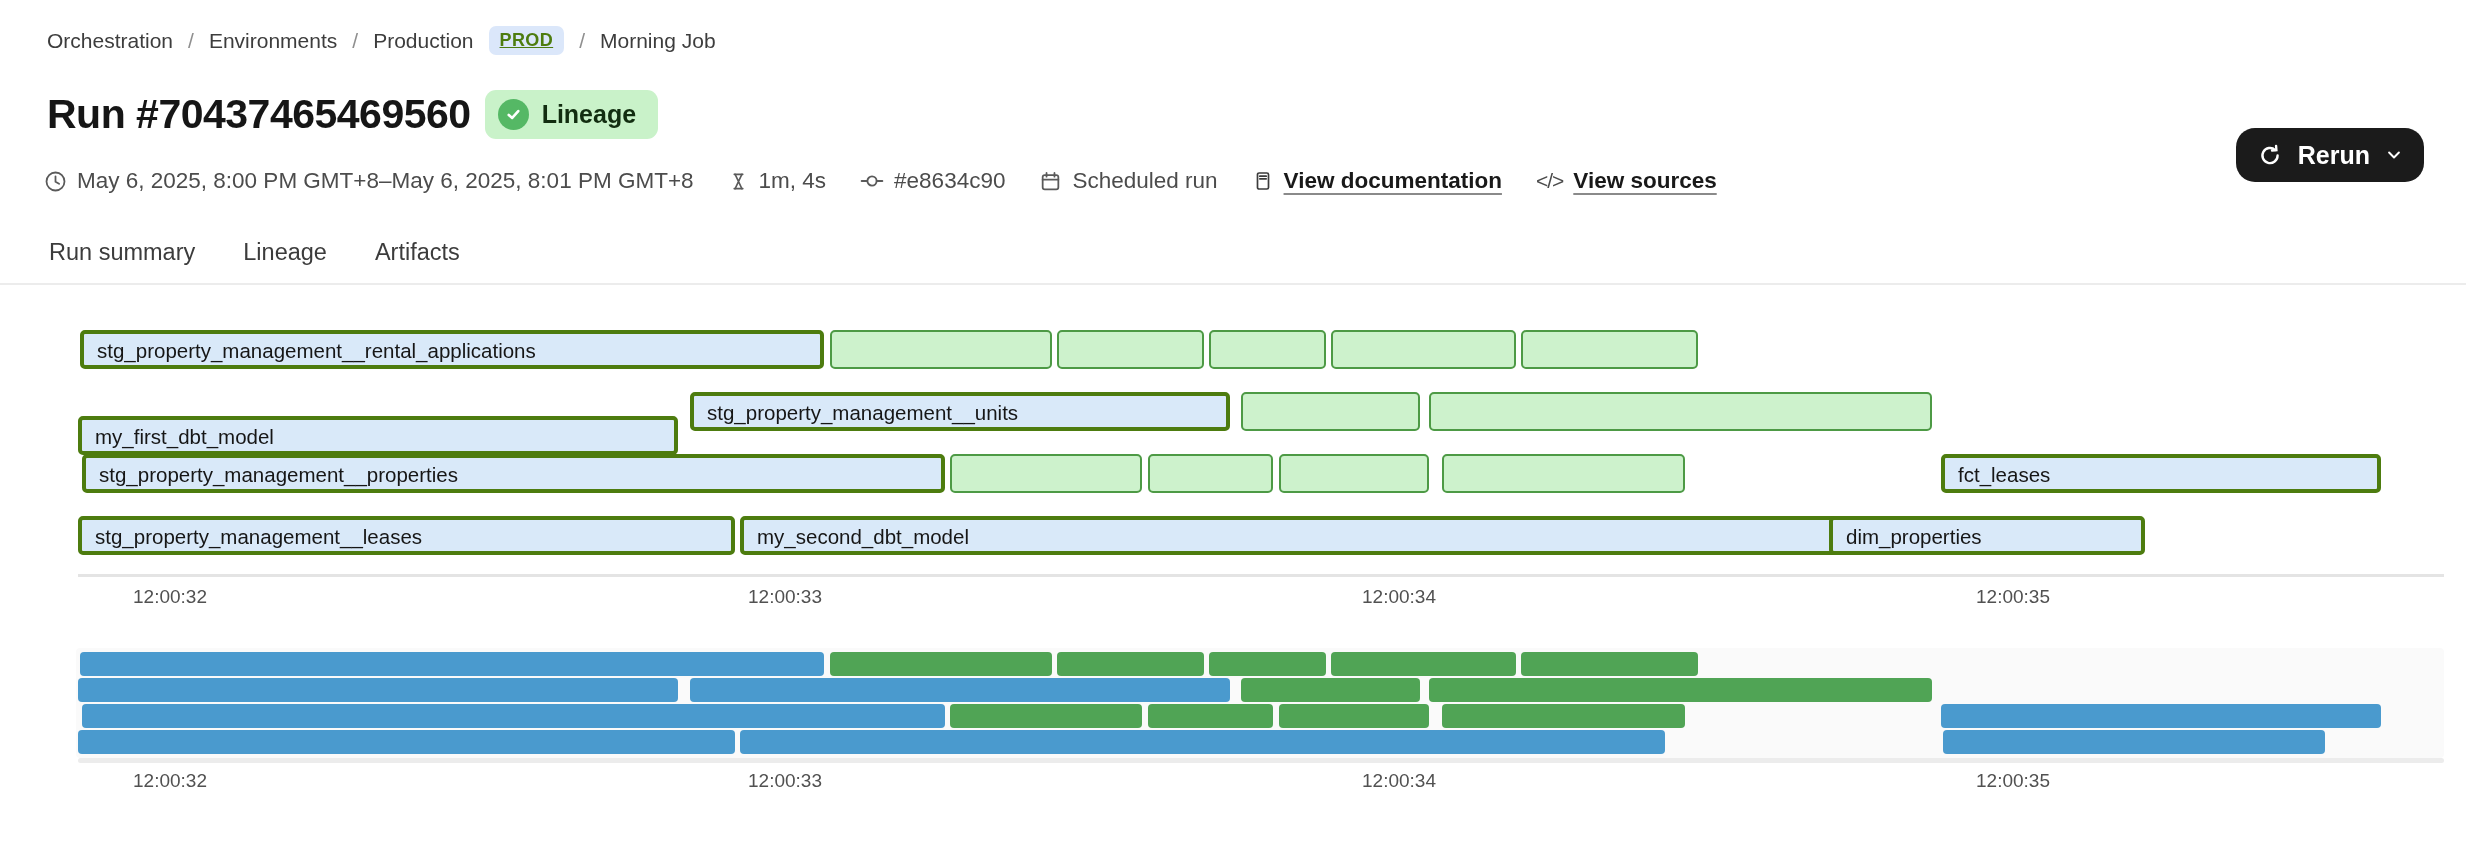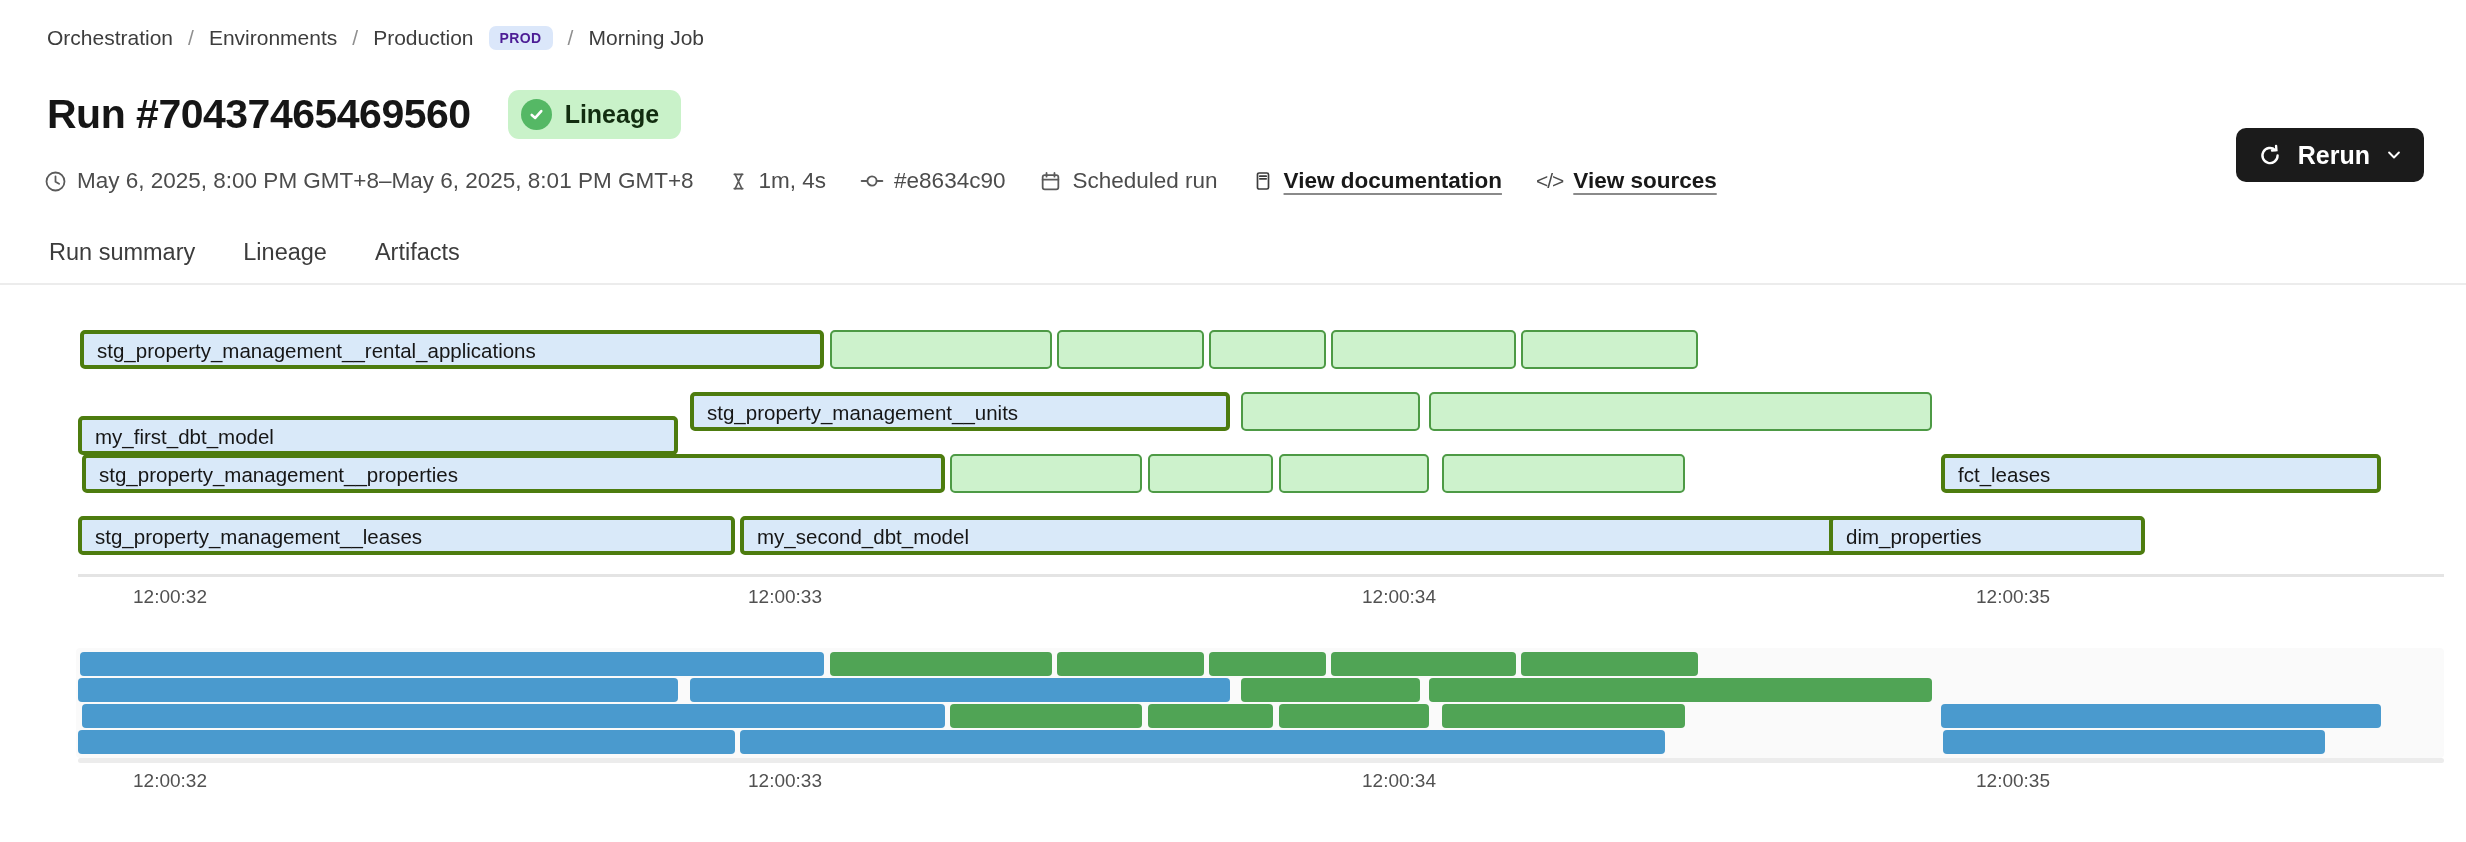--- a/index.html
+++ b/index.html
@@ -4,43 +4,43 @@
 <style>
   html,body{margin:0;padding:0;background:#fff;}
   .page{position:relative;width:2466px;height:842px;background:#fff;overflow:hidden;
         font-family:"Liberation Sans",sans-serif;color:#222;}
 
   
   .breadcrumb{position:absolute;left:47px;top:26px;display:flex;align-items:center;gap:15px;
               font-size:21px;color:#3d3d3d;}
   .crumb{cursor:pointer;}
   .crumb-sep{color:#8f8f8f;}
-  .prod-badge{background:#dbe7fa;color:#4c1d95;font-weight:700;font-size:14px;
-              padding:4px 11px;border-radius:7px;letter-spacing:.4px;}
-
-  
-  .title-row{position:absolute;left:47px;top:90px;display:flex;align-items:center;gap:37px;}
+  .prod-badge{background:#dbe7fa;color:#4d7c0f;font-weight:700;font-size:18px;
+              padding:4px 11px;border-radius:7px;letter-spacing:.4px;text-decoration:underline;}
+
+  
+  .title-row{position:absolute;left:47px;top:90px;display:flex;align-items:center;gap:14px;}
   .run-title{font-size:41px;font-weight:700;color:#161616;letter-spacing:-.5px;}
   .status-badge{display:flex;align-items:center;gap:13px;background:#c9f2c9;border-radius:11px;
                 padding:9px 22px 9px 13px;font-size:25px;font-weight:600;color:#122d10;}
   .status-check{width:31px;height:31px;border-radius:50%;background:#55b865;
                 display:flex;align-items:center;justify-content:center;flex:0 0 auto;}
 
   
   .meta-row{position:absolute;left:44px;top:168px;display:flex;align-items:center;gap:34px;
             font-size:22.5px;color:#4c4c4c;}
   .meta-item{display:flex;align-items:center;gap:10px;white-space:nowrap;}
   .meta-item svg{flex:0 0 auto;}
   .meta-link{color:#191919;font-weight:700;text-decoration:underline;text-underline-offset:5px;
              text-decoration-color:#8a8a8a;cursor:pointer;}
   .code-glyph{font-size:21px;color:#4c4c4c;font-weight:400;letter-spacing:-1px;}
 
   
   .rerun-btn{position:absolute;right:42px;top:128px;height:54px;background:#1b1b1b;color:#fff;
-             border-radius:10px;display:flex;align-items:center;gap:15px;padding:0 21px;
+             border-radius:19px;display:flex;align-items:center;gap:15px;padding:0 21px;
              font-size:25px;font-weight:700;cursor:pointer;border:none;}
 
   
   .tabs{position:absolute;left:47px;top:226px;display:flex;align-items:center;gap:44px;
         font-size:23.5px;color:#3c3c3c;}
   .tab{padding:13px 2px;cursor:pointer;}
   .tab.active{border:2.5px solid #2f6bd4;border-radius:9px;padding:11px 17px;color:#131313;
               font-weight:600;}
   .tabs-divider{position:absolute;left:0;top:283px;width:2466px;height:2px;background:#ececec;}
 

